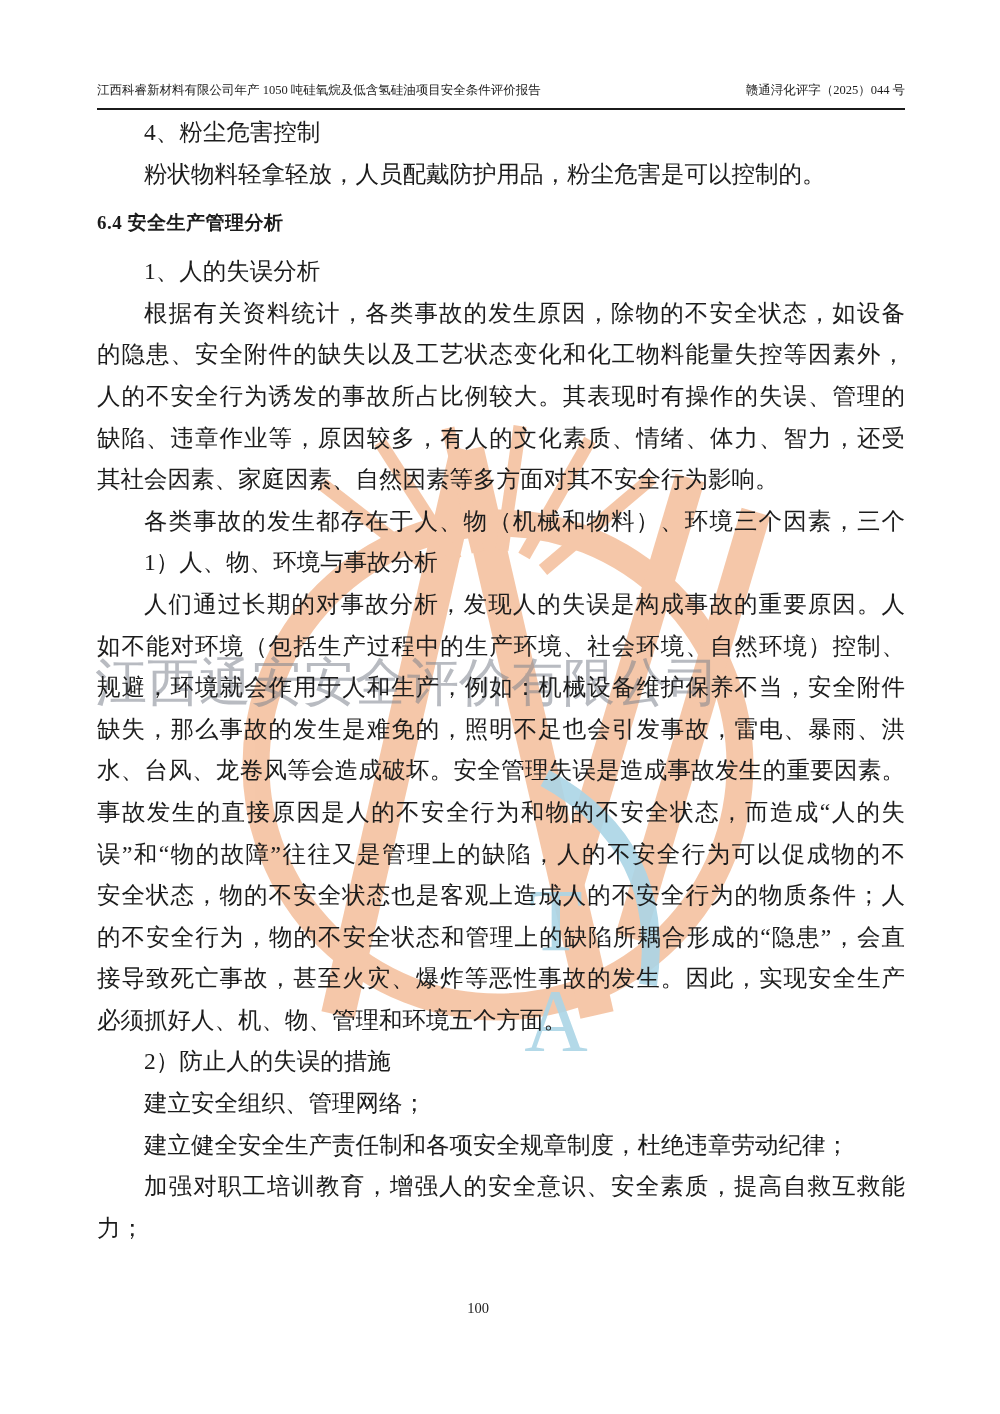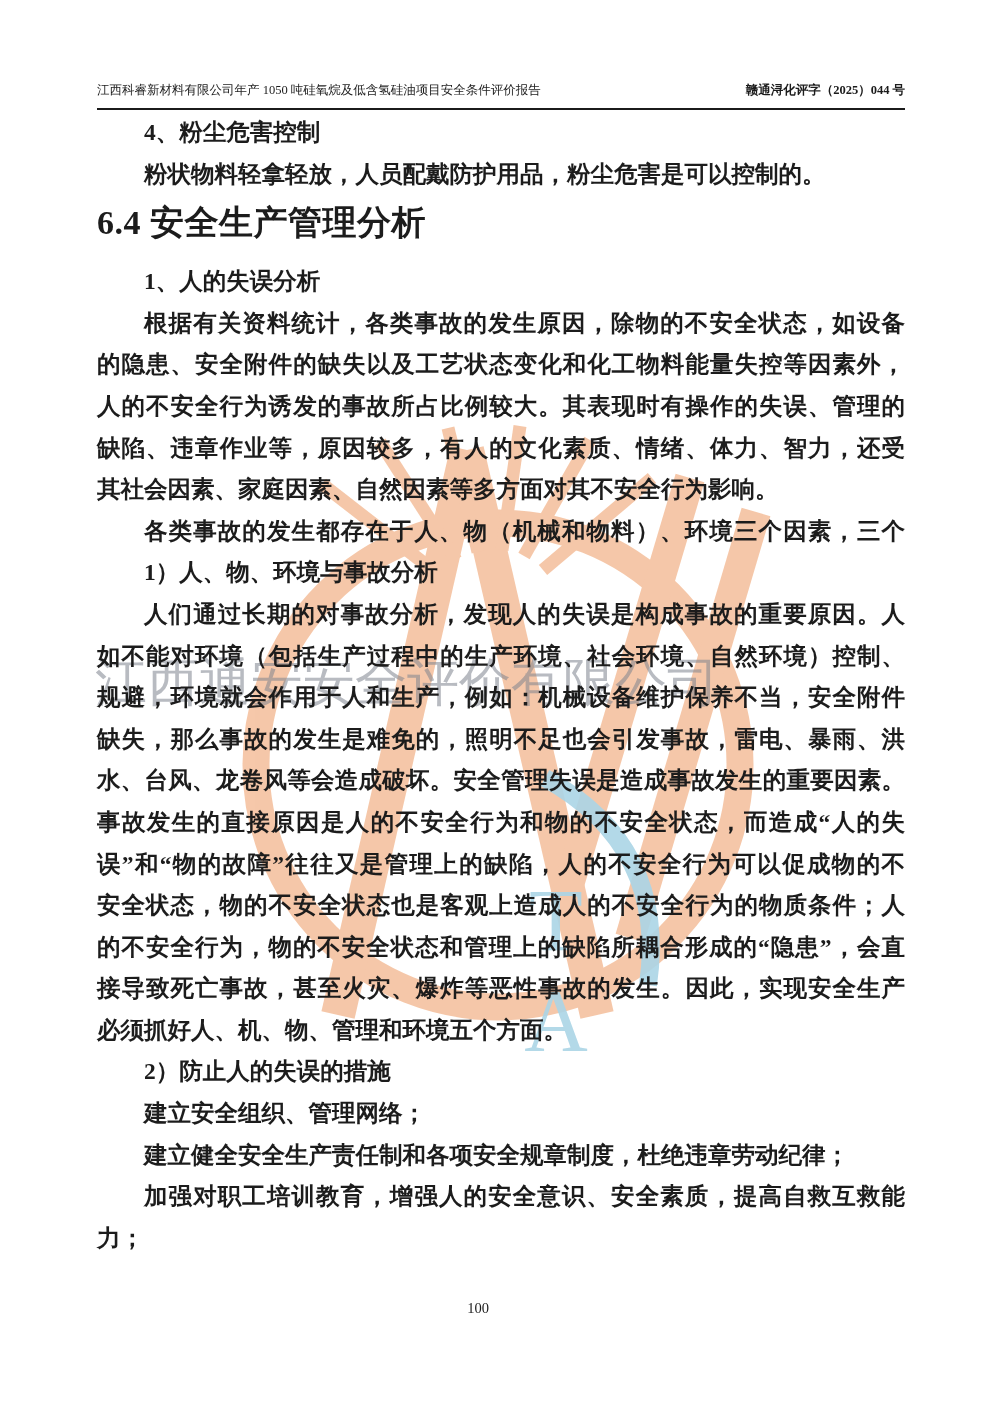--- a/index.html
+++ b/index.html
@@ -26,38 +26,37 @@
   }
   
   .header{
     position:absolute;left:97px;top:82px;width:808px;z-index:2;
     display:flex;justify-content:space-between;align-items:flex-end;
     font-size:12.5px;line-height:17px;
     border-bottom:2px solid #1b1b1b;
     padding-bottom:9px;
   }
   .header .h-left{max-width:560px;}
-  .header .h-right{font-weight:bold;}
+  .header .h-right{font-weight:normal;}
   
   .body{
     position:absolute;left:97px;top:112px;width:808px;z-index:2;
   }
   .line{
     margin:0;
     font-size:23.5px;
     line-height:41.6px;
     text-align:justify;
     text-justify:inter-character;
-    font-weight:bold;
   }
   .line.ind{text-indent:47px;}
   .line.jf{text-align-last:justify;}
   .sec-heading{
-    margin:6px 0 16px 0;
-    font-size:34px;
+    margin:6px 0 6px 0;
+    font-size:19px;
     line-height:44px;
     font-weight:bold;
     letter-spacing:0.5px;
   }
   
   .page-number{
     position:absolute;left:0;top:1300px;width:956px;z-index:2;
     text-align:center;font-size:14.5px;
   }
 </style>

